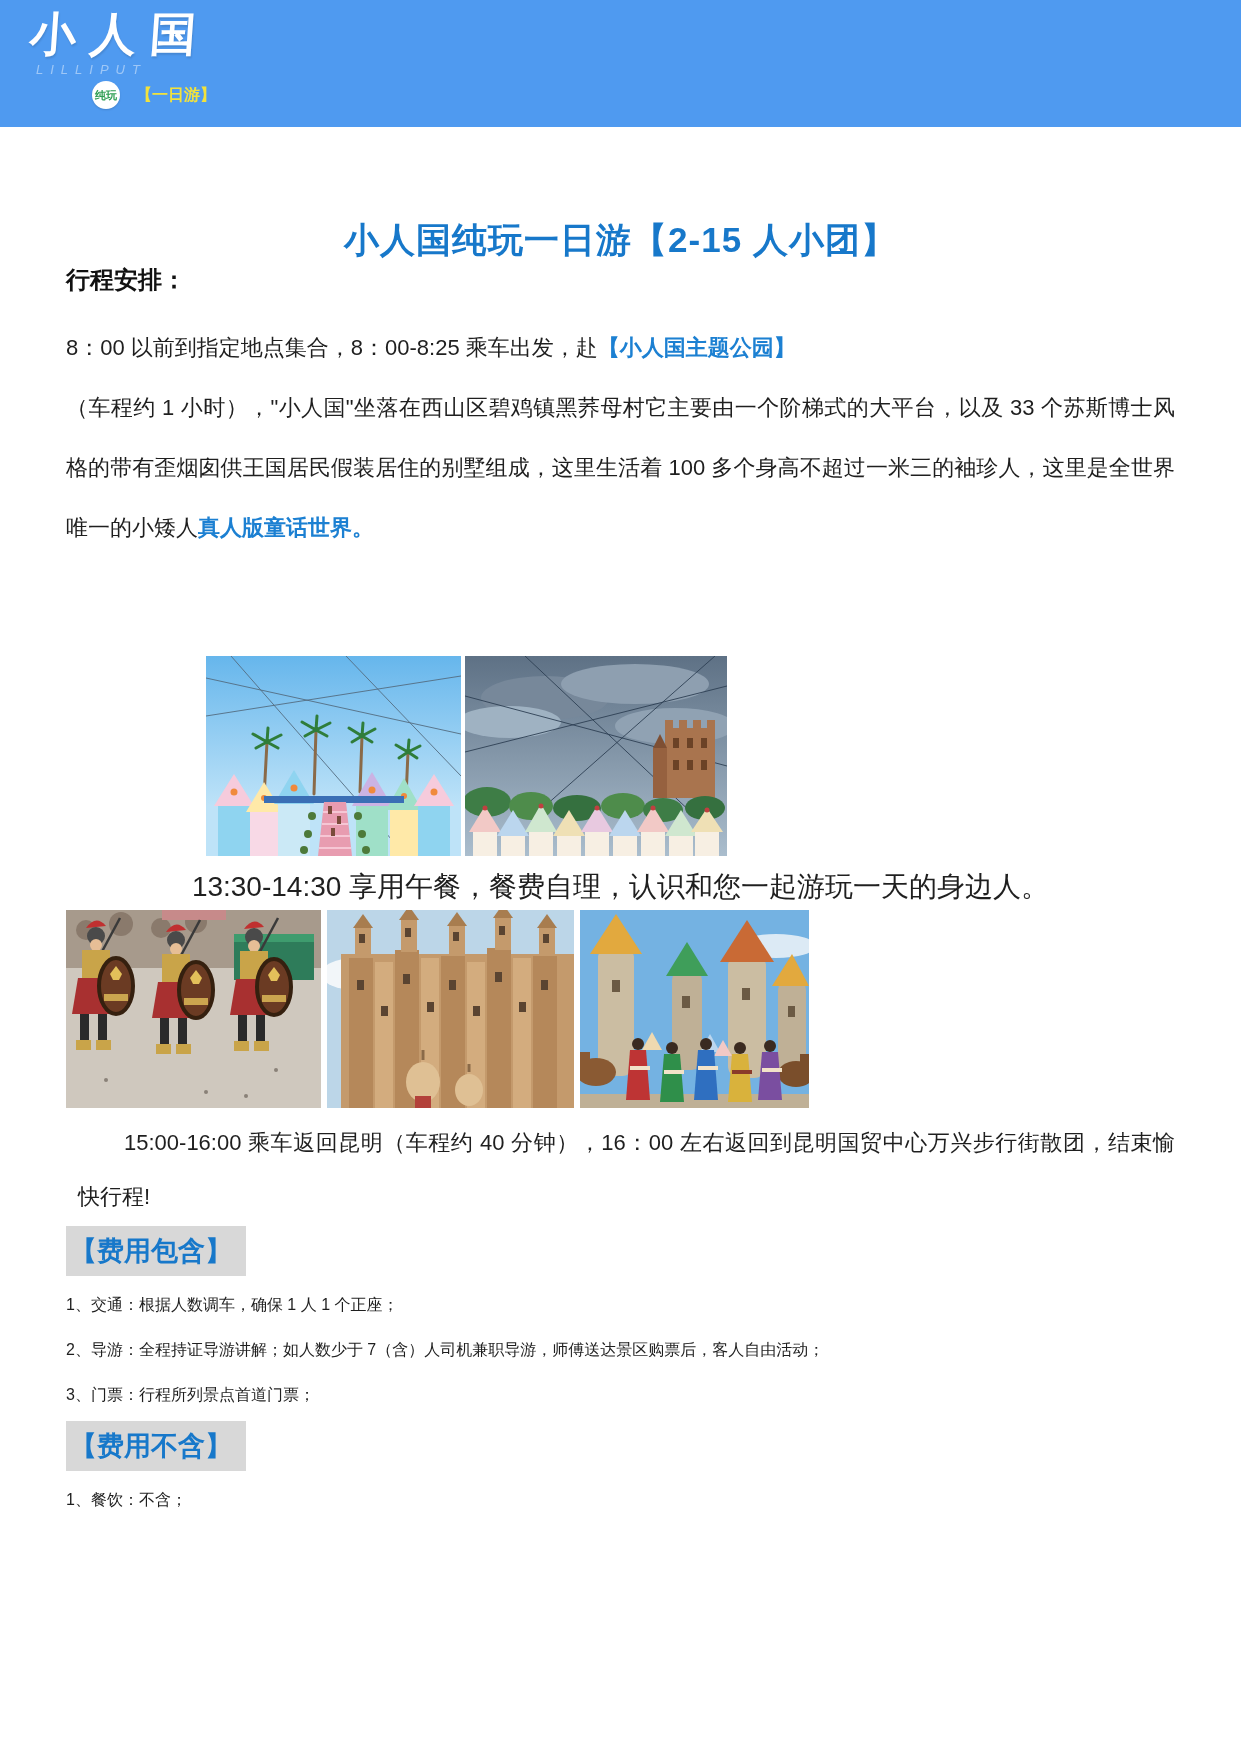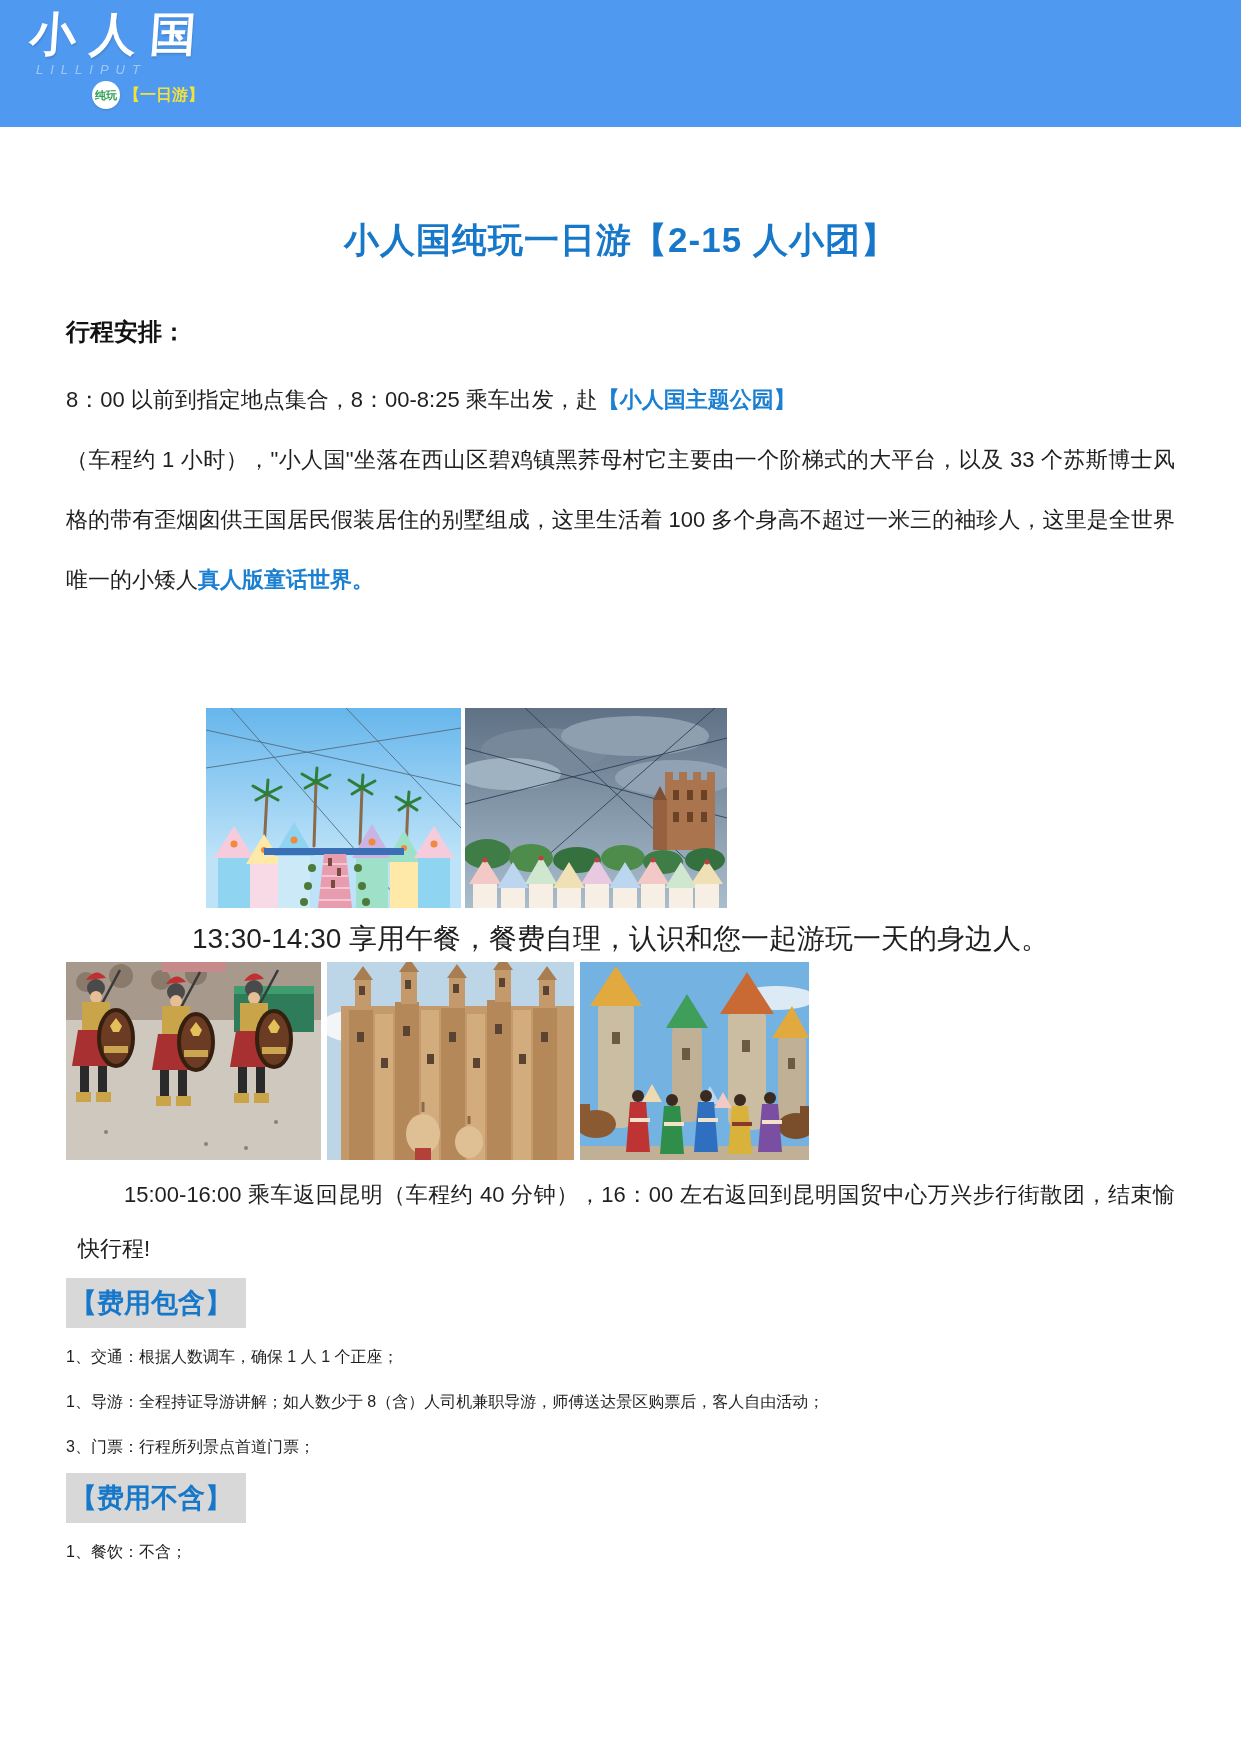--- a/index.html
+++ b/index.html
@@ -11,26 +11,26 @@
   .banner{width:1241px;height:127px;background:#4F9AF0;position:relative;}
   .logo{position:absolute;left:30px;top:4px;width:200px;}
   .logo-title{color:#ffffff;font-size:46px;font-weight:bold;letter-spacing:14px;
     text-shadow:1px 2px 2px rgba(0,0,0,0.12);transform:skewX(-4deg);}
   .logo-sub{color:rgba(255,255,255,0.45);font-size:13px;font-style:italic;
     letter-spacing:7px;margin:-4px 0 0 6px;}
   .logo-badge{display:flex;align-items:center;margin:4px 0 0 62px;}
   .badge-circle{width:28px;height:28px;border-radius:50%;background:#ffffff;
     color:#2E9E53;font-size:11px;font-weight:bold;display:flex;align-items:center;
     justify-content:center;box-shadow:0 1px 2px rgba(0,0,0,0.15);}
-  .badge-bracket{color:#F2E23C;font-size:16px;font-weight:bold;margin-left:4px;}
+  .badge-bracket{color:#F2E23C;font-size:16px;font-weight:bold;margin-left:16px;}
   
   .content{padding:0 66px;}
   .doc-title{margin:90px 0 0 0;text-align:center;color:#1778CA;
     font-size:35px;font-weight:bold;letter-spacing:1px;}
-  .section-heading{margin-top:52px;font-size:24px;font-weight:bold;color:#111;}
+  .section-heading{font-size:24px;font-weight:bold;color:#111;}
   .para{margin:22px 0 0 0;font-size:22px;line-height:60px;text-align:justify;}
   .blue-bold{color:#1C80D2;font-weight:bold;}
   .photo-row1{margin:98px 0 0 140px;display:flex;gap:4px;}
   .photo-row2{margin-top:4px;display:flex;gap:6px;}
   .photo{display:block;background:#ddd;}
   .caption{margin-top:12px;font-size:28px;text-align:center;}
   .return-para{margin:8px 0 0 12px;font-size:22px;line-height:54px;text-indent:46px;
     text-align:justify;}
   .fee-header{display:inline-block;margin-top:2px;background:#D8D8D8;
     color:#1778CA;font-size:27px;font-weight:bold;padding:7px 14px 7px 4px;}
@@ -395,21 +395,21 @@
     </svg>
   </div>
 
   <p class="return-para">15:00-16:00 乘车返回昆明（车程约 40 分钟），16：00 左右返回到昆明国贸中心万兴步行街散团，结束愉快行程!</p>
 
   <div>
     <div class="fee-header">【费用包含】</div>
   </div>
   <div class="fee-list">
     <div class="fee-item">1、交通：根据人数调车，确保 1 人 1 个正座；</div>
-    <div class="fee-item">1、导游：全程持证导游讲解；如人数少于 8（含）人司机兼职导游，师傅送达景区购票后，客人自由活动；</div>
+    <div class="fee-item">2、导游：全程持证导游讲解；如人数少于 7（含）人司机兼职导游，师傅送达景区购票后，客人自由活动；</div>
     <div class="fee-item">3、门票：行程所列景点首道门票；</div>
   </div>
 
   <div>
     <div class="fee-header second">【费用不含】</div>
   </div>
   <div class="fee-list">
     <div class="fee-item">1、餐饮：不含；</div>
   </div>
 

